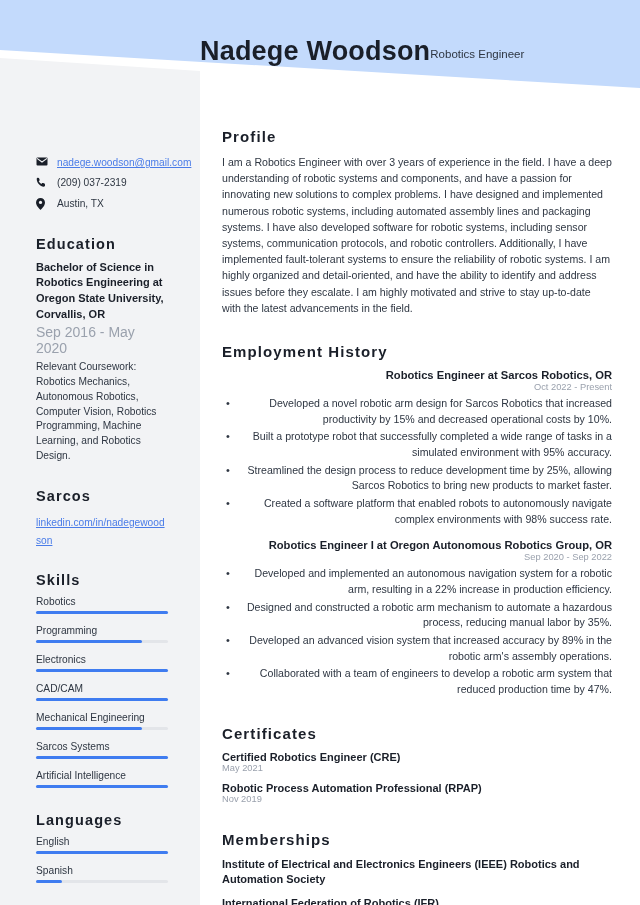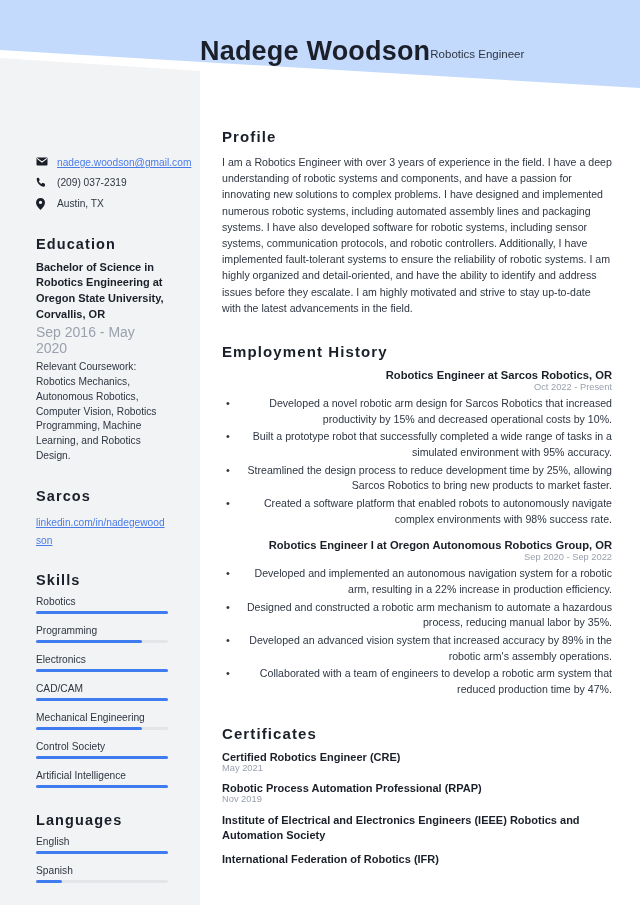--- a/index.html
+++ b/index.html
@@ -202,21 +202,21 @@
               <div class="bar-fill" style="width: 100%;"></div>
             </div>
         </div>
         <div class="skill">
           <div class="skill-label">Mechanical Engineering</div>
           <div class="bar-track">
               <div class="bar-fill" style="width: 80%;"></div>
             </div>
         </div>
         <div class="skill">
-          <div class="skill-label">Control Society</div>
+          <div class="skill-label">Sarcos Systems</div>
           <div class="bar-track">
               <div class="bar-fill" style="width: 100%;"></div>
             </div>
         </div>
         <div class="skill">
           <div class="skill-label">Artificial Intelligence</div>
           <div class="bar-track">
               <div class="bar-fill" style="width: 100%;"></div>
             </div>
         </div>
@@ -277,17 +277,18 @@
     <div class="main-h spaced">Certificates</div>
     <div class="cert-block">
       <div class="cert-name">Certified Robotics Engineer (CRE)</div>
       <div class="job-date">May 2021</div>
     </div>
     <div class="cert-block">
       <div class="cert-name">Robotic Process Automation Professional (RPAP)</div>
       <div class="job-date">Nov 2019</div>
     </div>
 
+    <div class="main-h spaced">Memberships</div>
     <div class="memb">Institute of Electrical and Electronics Engineers (IEEE) Robotics and Automation Society</div>
     <div class="memb">International Federation of Robotics (IFR)</div>
 
   </div>
 </div>
 
 </body></html>

